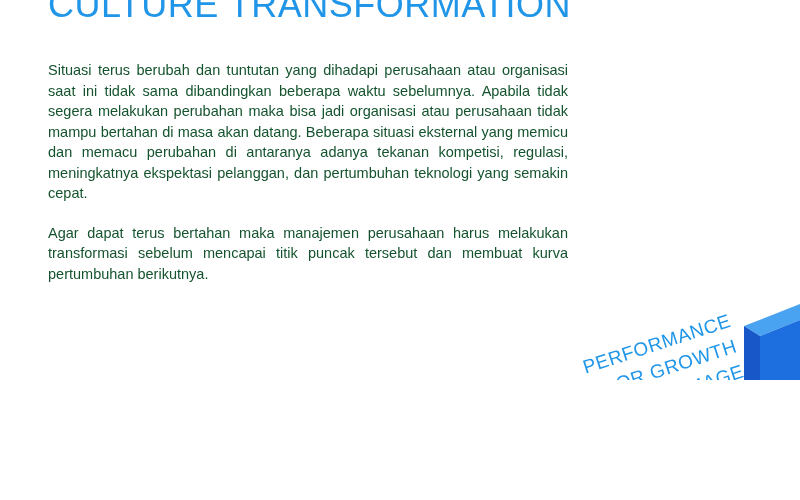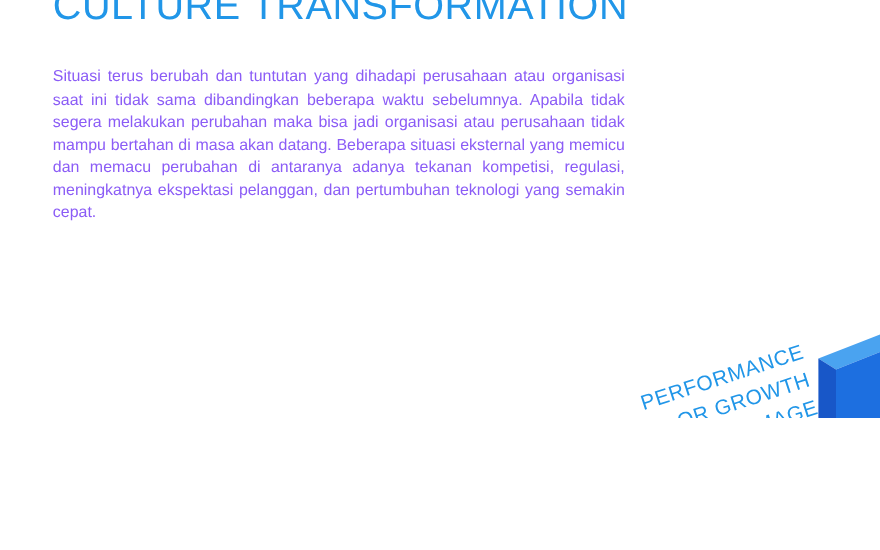--- a/index.html
+++ b/index.html
@@ -34,21 +34,21 @@
     white-space: nowrap;
     font-family: "Liberation Sans", sans-serif;
   }
 
   
   .body-text {
     position: absolute;
     left: 48px;
     top: 60px;
     width: 520px;
-    color: #8b5cf6;
+    color: #14532d;
     font-size: 14.5px;
     line-height: 20.5px;
     text-align: justify;
     font-family: "Liberation Sans", sans-serif;
   }
   .body-text p {
     margin: 0 0 19px 0;
   }
   .body-text p:last-child {
     margin-bottom: 0;
@@ -99,20 +99,21 @@
 </style>
 </head>
 <body>
 
 <div class="page">
 
   <div class="title">CULTURE TRANSFORMATION</div>
 
   <div class="body-text">
     <p>Situasi terus berubah dan tuntutan yang dihadapi perusahaan atau organisasi saat ini tidak sama dibandingkan beberapa waktu sebelumnya. Apabila tidak segera melakukan perubahan maka bisa jadi organisasi atau  perusahaan tidak mampu bertahan di masa akan datang. Beberapa situasi eksternal yang memicu dan memacu perubahan di antaranya adanya tekanan kompetisi, regulasi, meningkatnya ekspektasi pelanggan, dan pertumbuhan teknologi yang semakin cepat.</p>
+    <p>Agar dapat terus bertahan maka manajemen perusahaan harus melakukan transformasi sebelum mencapai titik puncak tersebut dan membuat kurva pertumbuhan berikutnya.</p>
   </div>
 
   <div class="diagram">
     <svg width="450" height="168" viewBox="0 0 450 168">
 
       <line x1="128" y1="28" x2="128" y2="168" stroke="#cc0000" stroke-width="3"></line>
 
       <path d="M 88 168 C 88 110, 118 92, 150 92 C 180 92, 206 112, 210 168" fill="none" stroke="#2196e8" stroke-width="3"></path>
 
       <path d="M 200 168 C 230 168, 248 160, 268 128 C 292 90, 320 58, 360 44 C 390 34, 412 34, 430 38" fill="none" stroke="#000000" stroke-width="7" stroke-linecap="round"></path>

